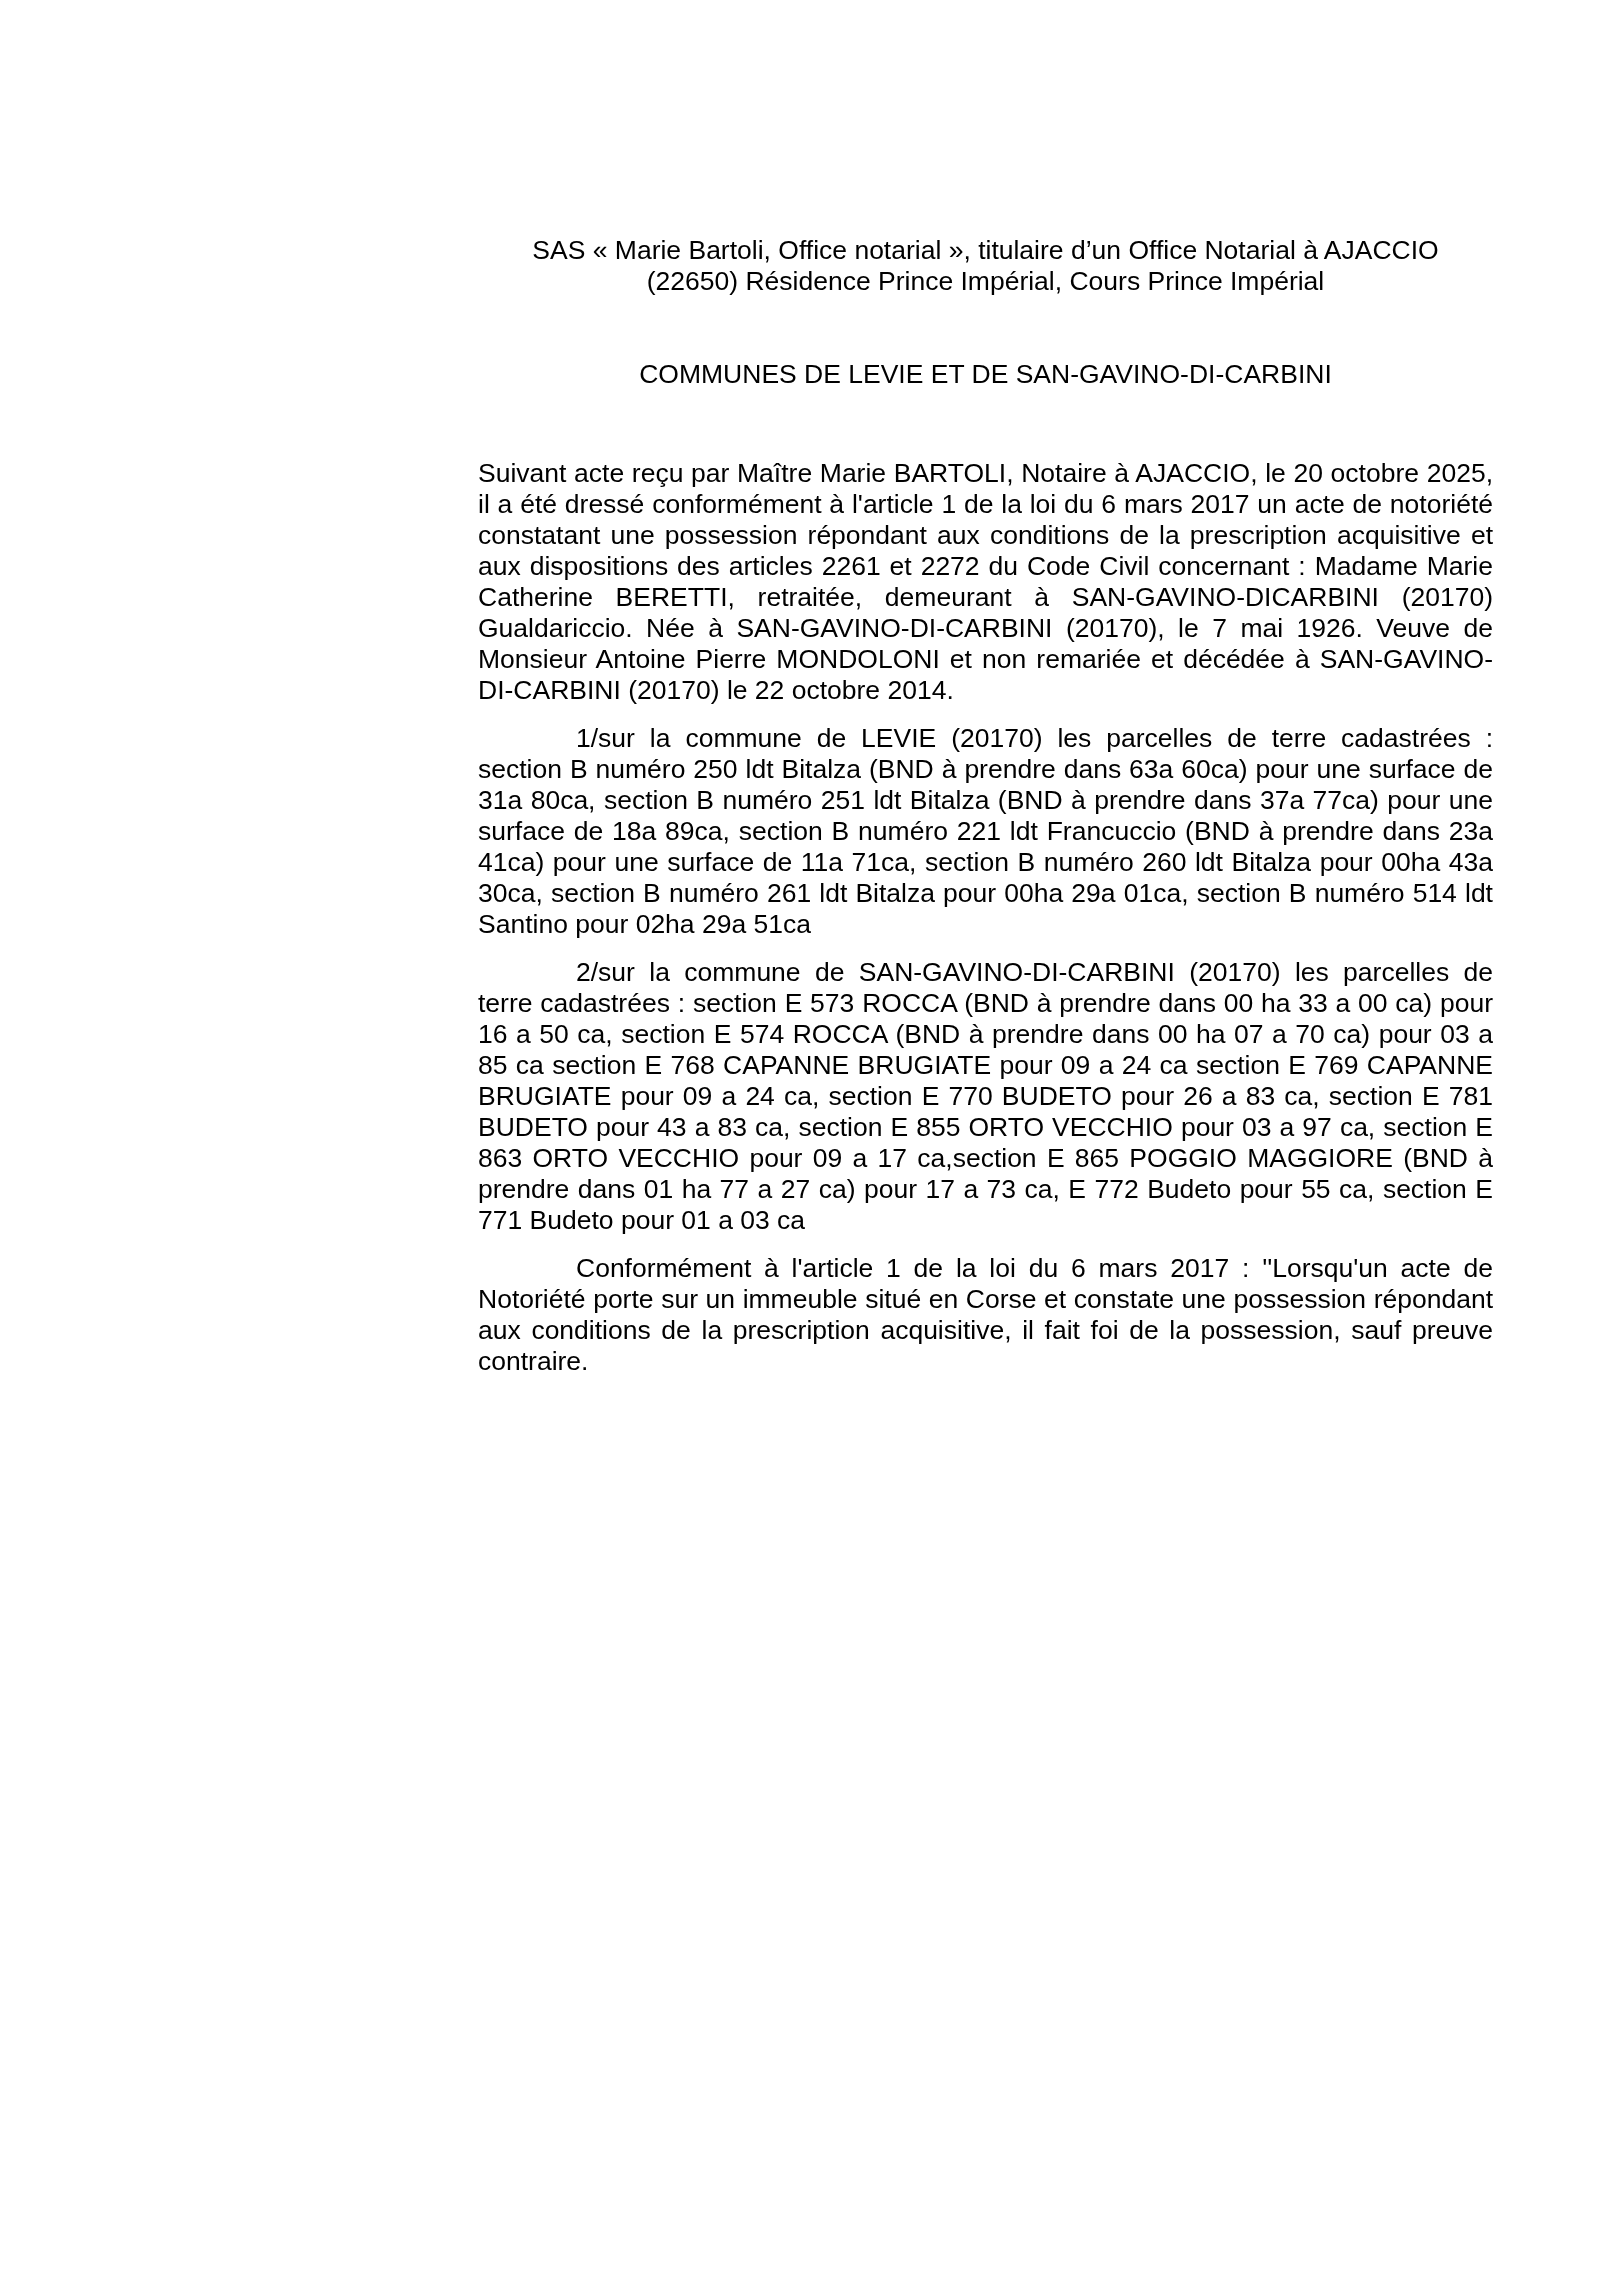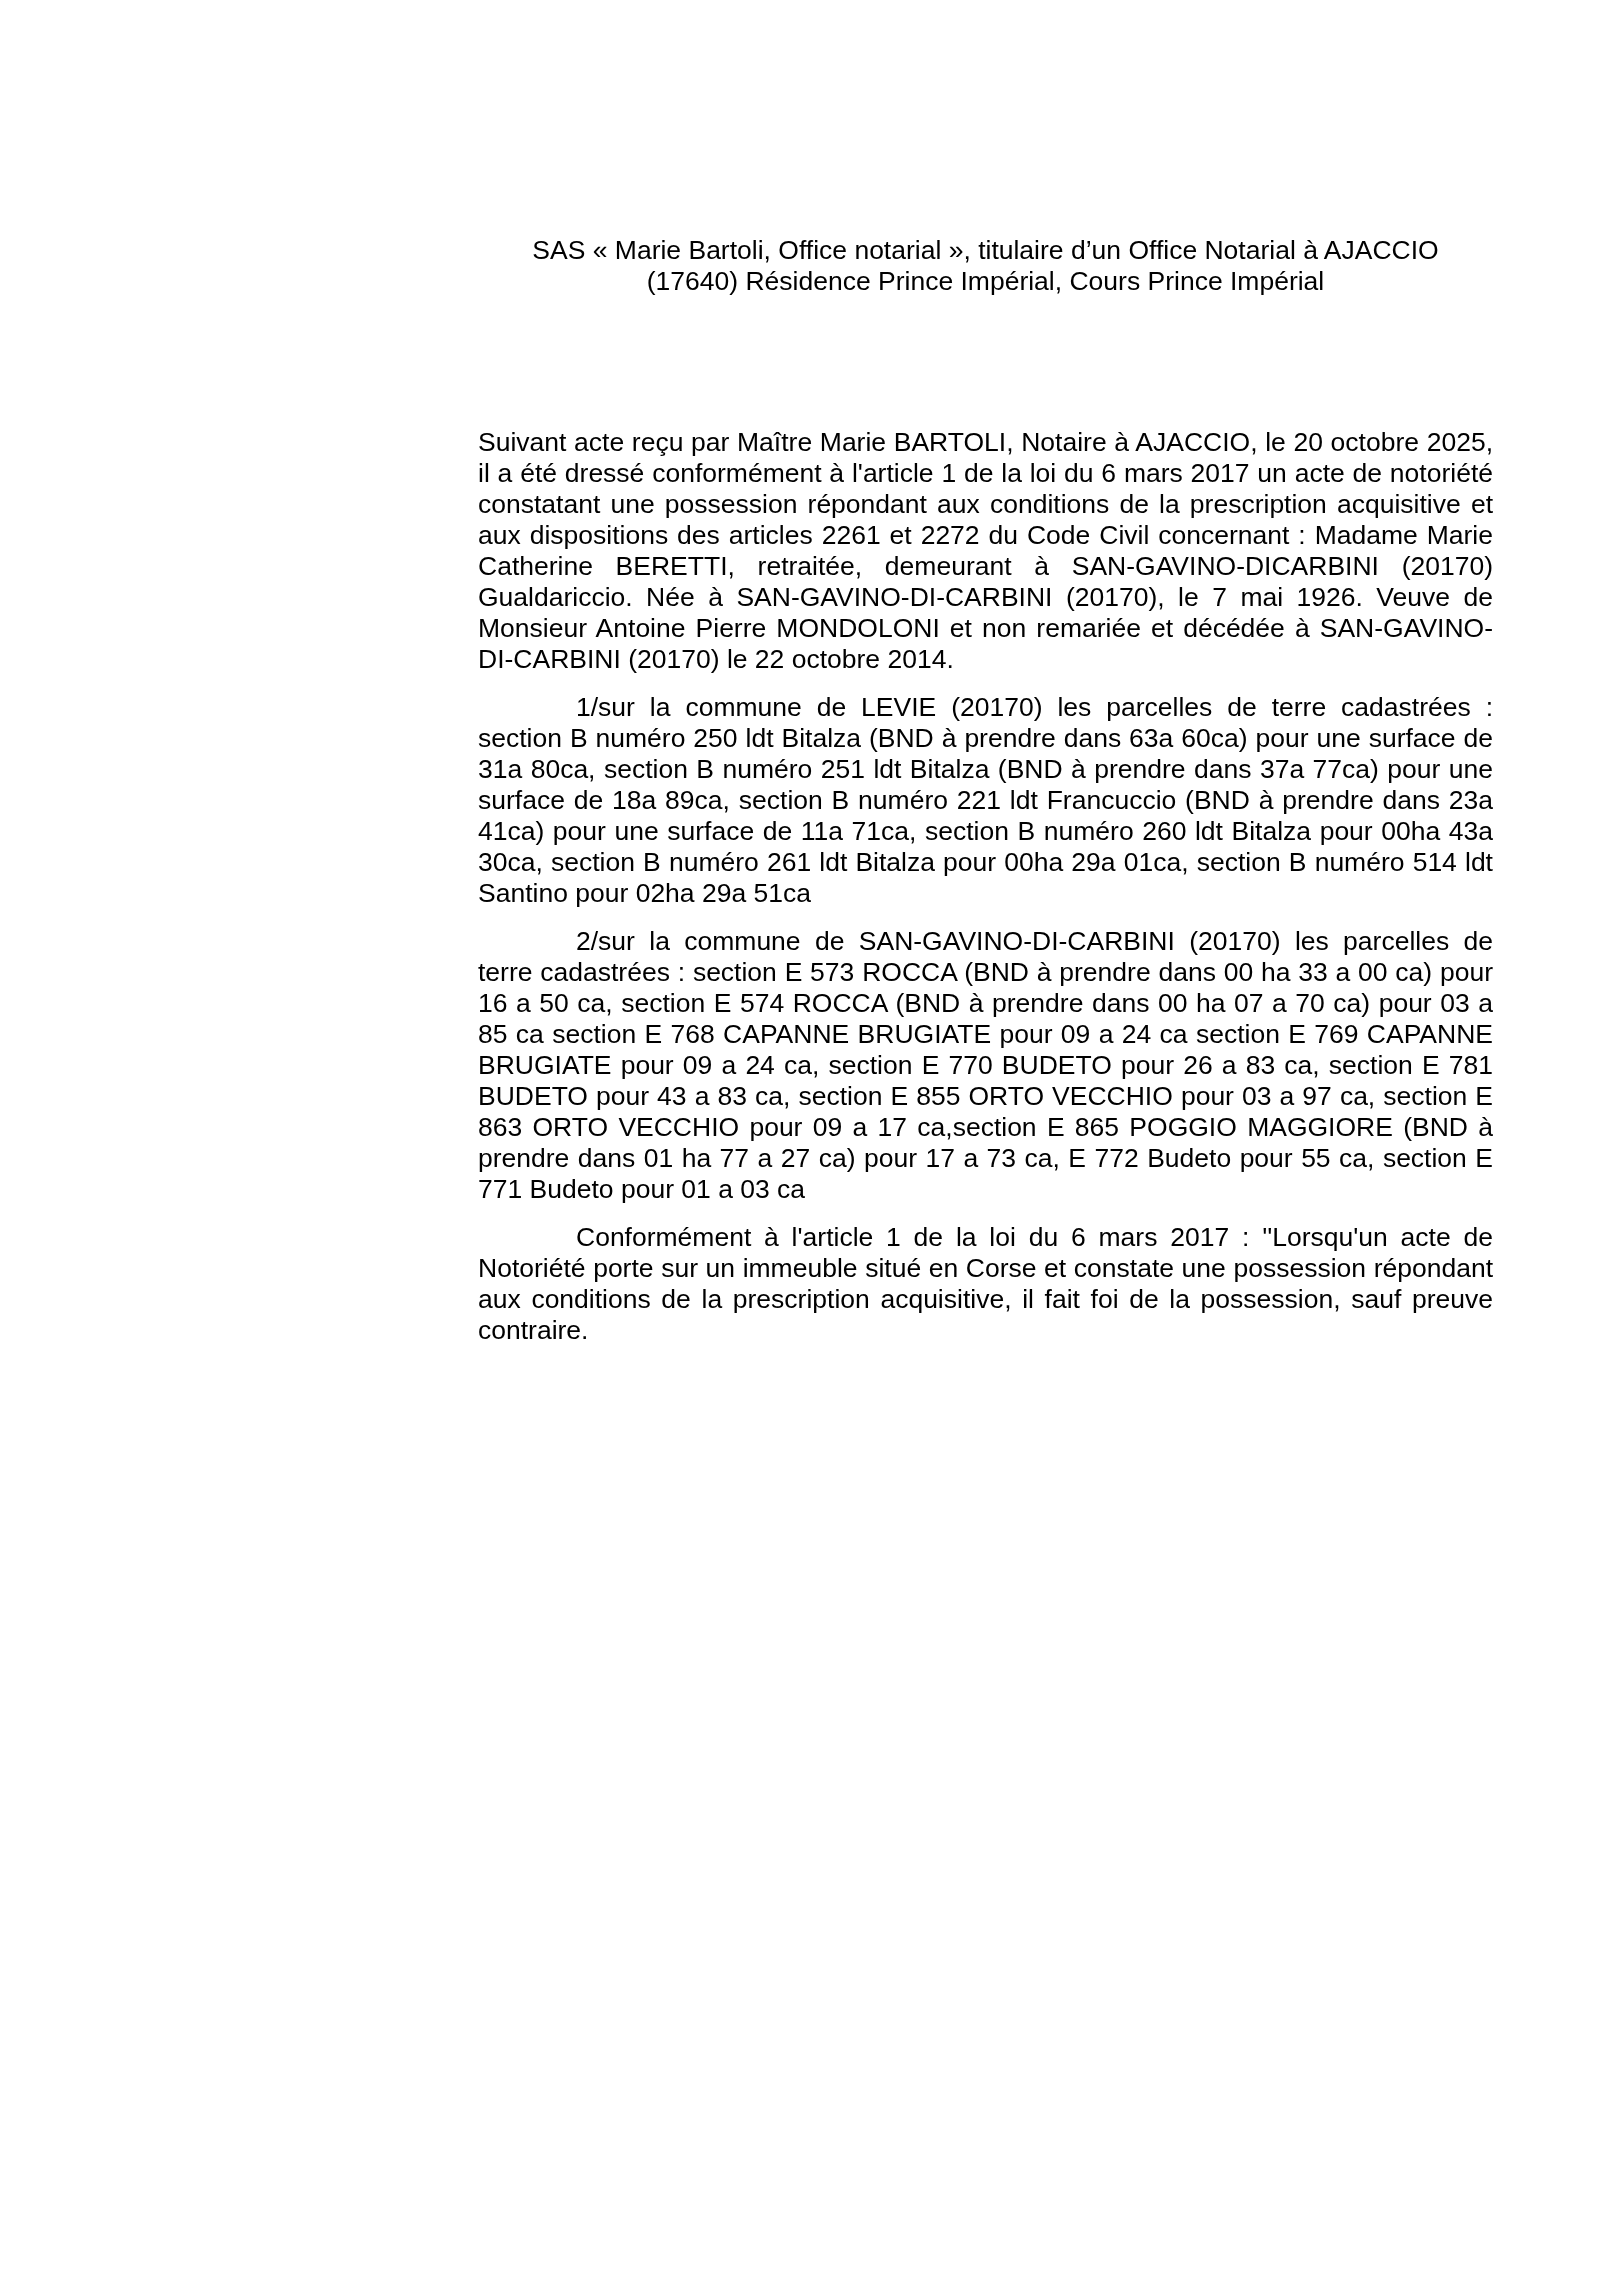--- a/index.html
+++ b/index.html
@@ -42,27 +42,28 @@
     text-indent: 98px;
   }
 </style>
 </head>
 <body>
 
 <div class="page">
   <div class="content">
 
     <p class="centered">SAS « Marie Bartoli, Office notarial », titulaire d’un Office Notarial à AJACCIO</p>
-    <p class="centered">(17640) Résidence Prince Impérial, Cours Prince Impérial</p>
+    <p class="centered">(22650) Résidence Prince Impérial, Cours Prince Impérial</p>
 
     <div class="gap"></div>
 
 
     <div class="gap"></div>
 
+    <p class="centered">COMMUNES DE LEVIE ET DE SAN-GAVINO-DI-CARBINI</p>
 
     <div class="gap-lg"></div>
 
     <div class="body-text">
       <p>Suivant acte reçu par Maître Marie BARTOLI, Notaire à AJACCIO, le 20 octobre 2025, il a été dressé conformément à l'article 1 de la loi du 6 mars 2017 un acte de notoriété constatant une possession répondant aux conditions de la prescription acquisitive et aux dispositions des articles 2261 et 2272 du Code Civil concernant : Madame Marie Catherine BERETTI, retraitée, demeurant à SAN-GAVINO-DICARBINI (20170) Gualdariccio. Née à SAN-GAVINO-DI-CARBINI (20170), le 7 mai 1926. Veuve de Monsieur Antoine Pierre MONDOLONI et non remariée et décédée à SAN-GAVINO-DI-CARBINI (20170) le 22 octobre 2014.</p>
       <p class="indent">1/sur la commune de LEVIE (20170) les parcelles de terre cadastrées : section B numéro 250 ldt Bitalza (BND à prendre dans 63a 60ca) pour une surface de 31a 80ca, section B numéro 251 ldt Bitalza (BND à prendre dans 37a 77ca) pour une surface de 18a 89ca, section B numéro 221 ldt Francuccio (BND à prendre dans 23a 41ca) pour une surface de 11a 71ca, section B numéro 260 ldt Bitalza pour 00ha 43a 30ca, section B numéro 261 ldt Bitalza pour 00ha 29a 01ca, section B numéro 514 ldt Santino pour 02ha 29a 51ca</p>
       <p class="indent">2/sur la commune de SAN-GAVINO-DI-CARBINI (20170) les parcelles de terre cadastrées : section E 573 ROCCA (BND à prendre dans 00 ha 33 a 00 ca) pour 16 a 50 ca, section E 574 ROCCA (BND à prendre dans 00 ha 07 a 70 ca) pour 03 a 85 ca section E 768 CAPANNE BRUGIATE pour 09 a 24 ca section E 769 CAPANNE BRUGIATE pour 09 a 24 ca, section E 770 BUDETO pour 26 a 83 ca, section E 781 BUDETO pour 43 a 83 ca, section E 855 ORTO VECCHIO pour 03 a 97 ca, section E 863 ORTO VECCHIO pour 09 a 17 ca,section E 865 POGGIO MAGGIORE (BND à prendre dans 01 ha 77 a 27 ca) pour 17 a 73 ca, E 772 Budeto pour 55 ca, section E 771 Budeto pour 01 a 03 ca</p>
       <p class="indent">Conformément à l'article 1 de la loi du 6 mars 2017 : ''Lorsqu'un acte de Notoriété porte sur un immeuble situé en Corse et constate une possession répondant aux conditions de la prescription acquisitive, il fait foi de la possession, sauf preuve contraire.</p>
     </div>
 

